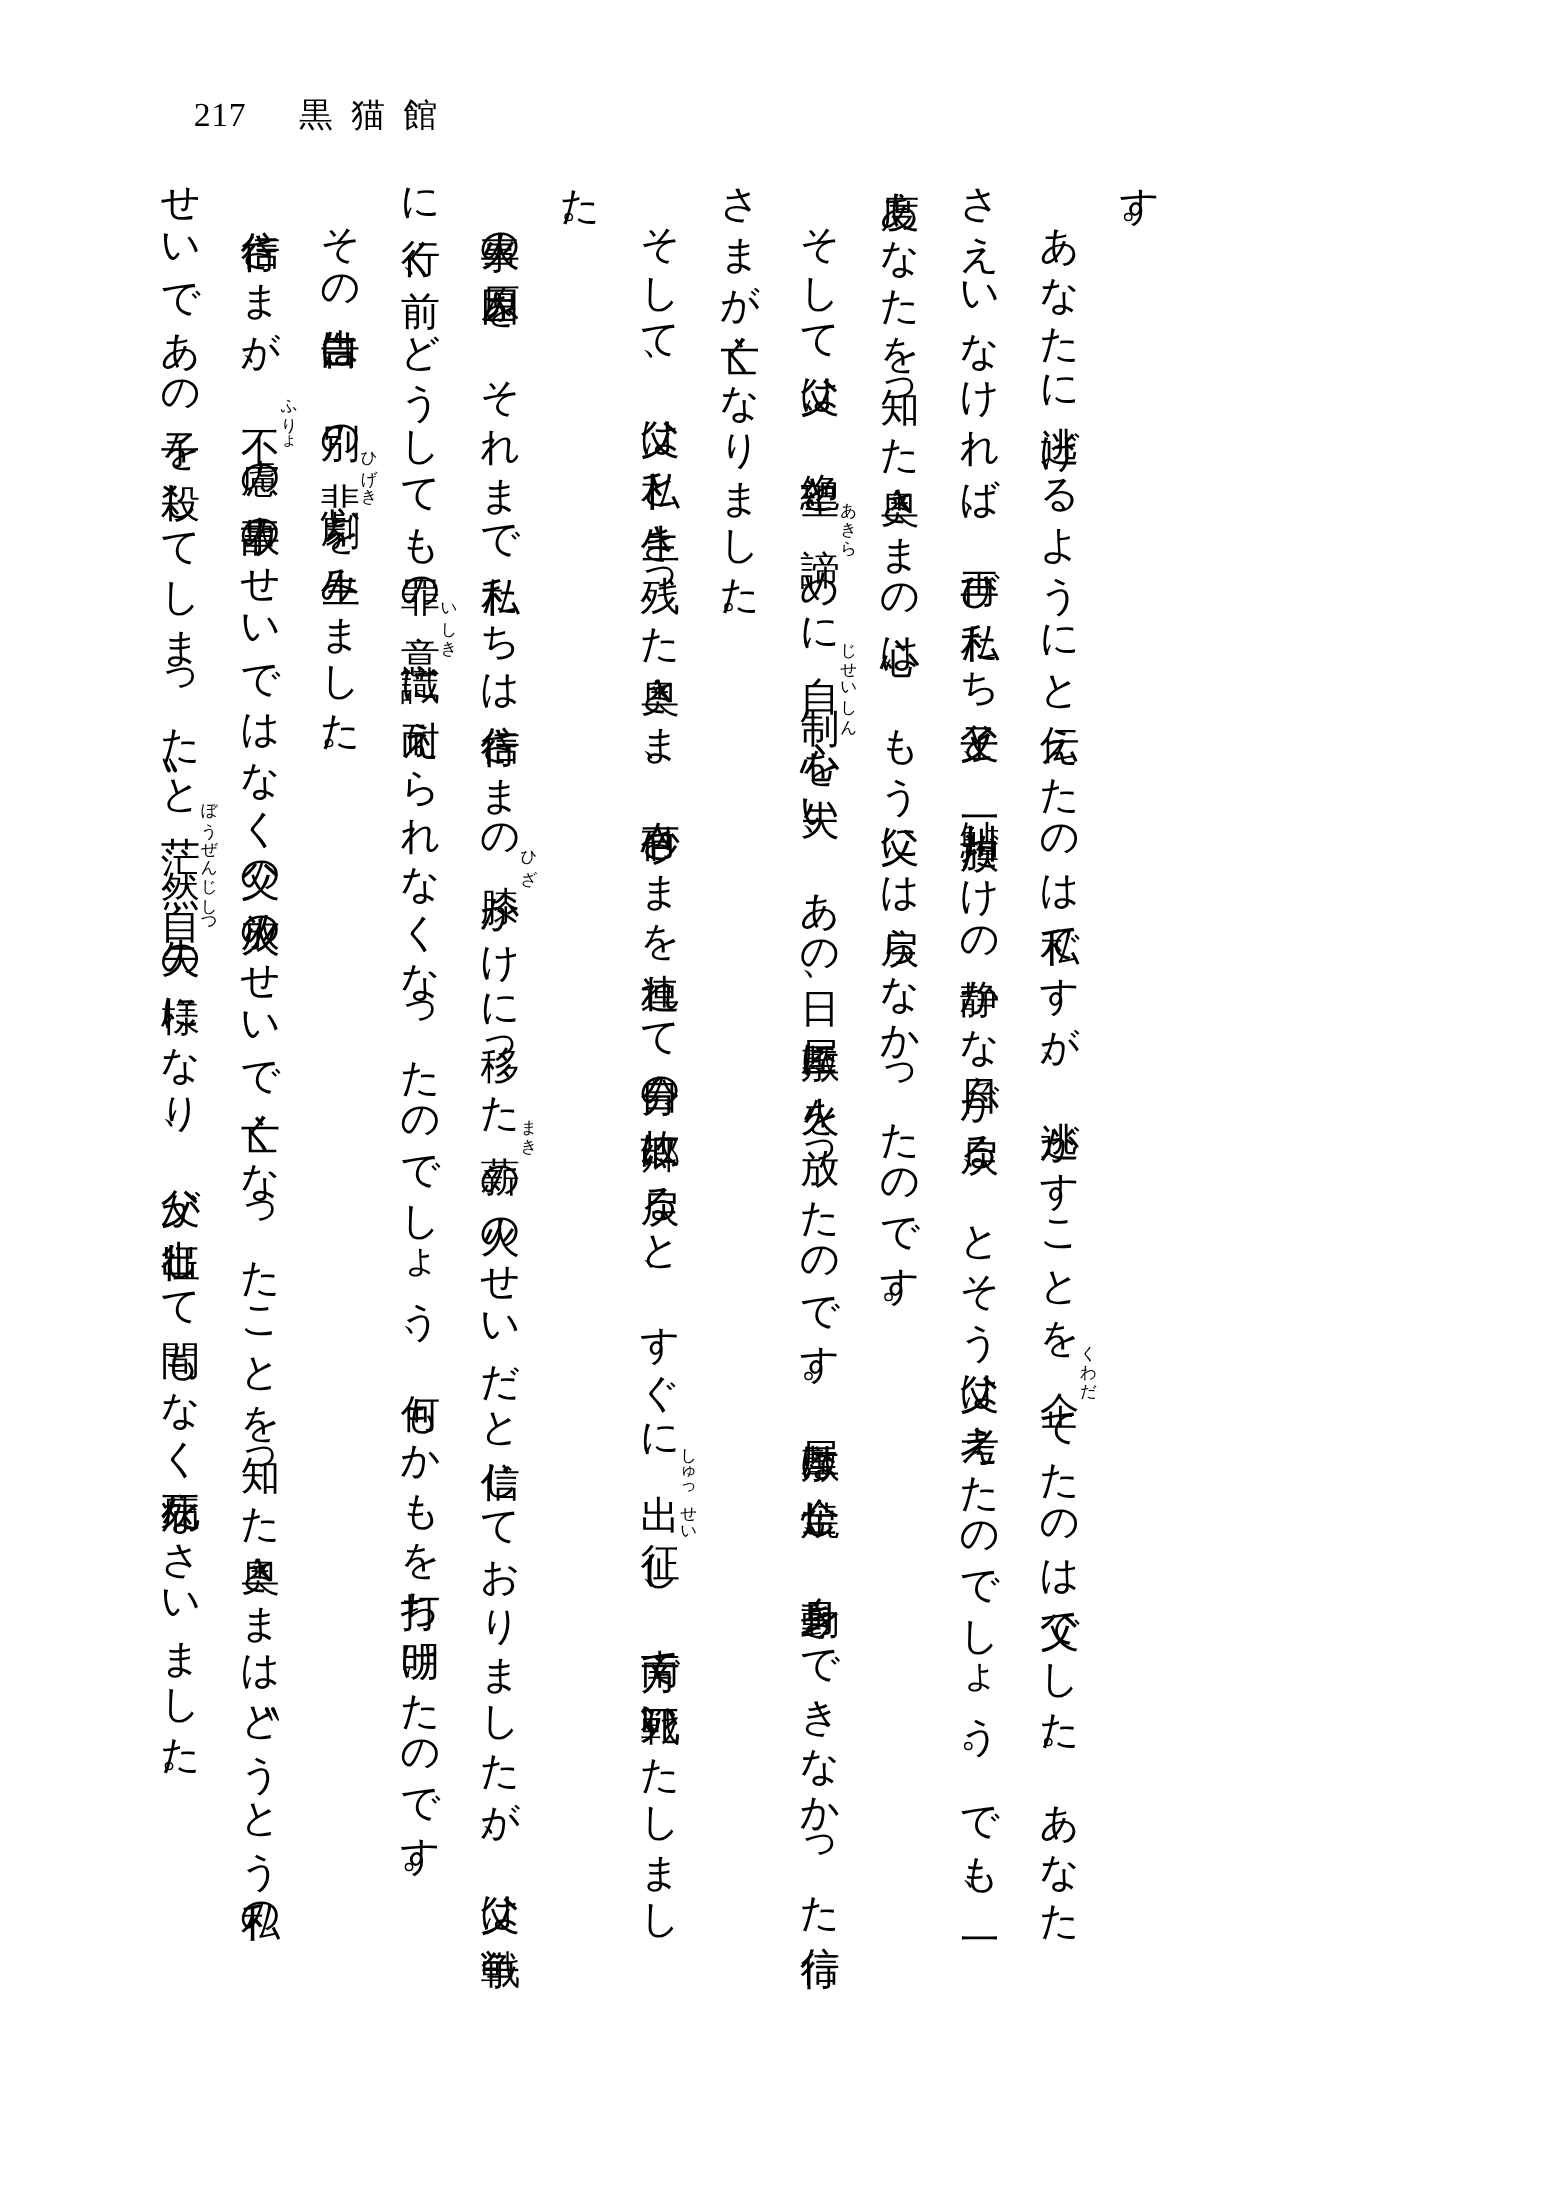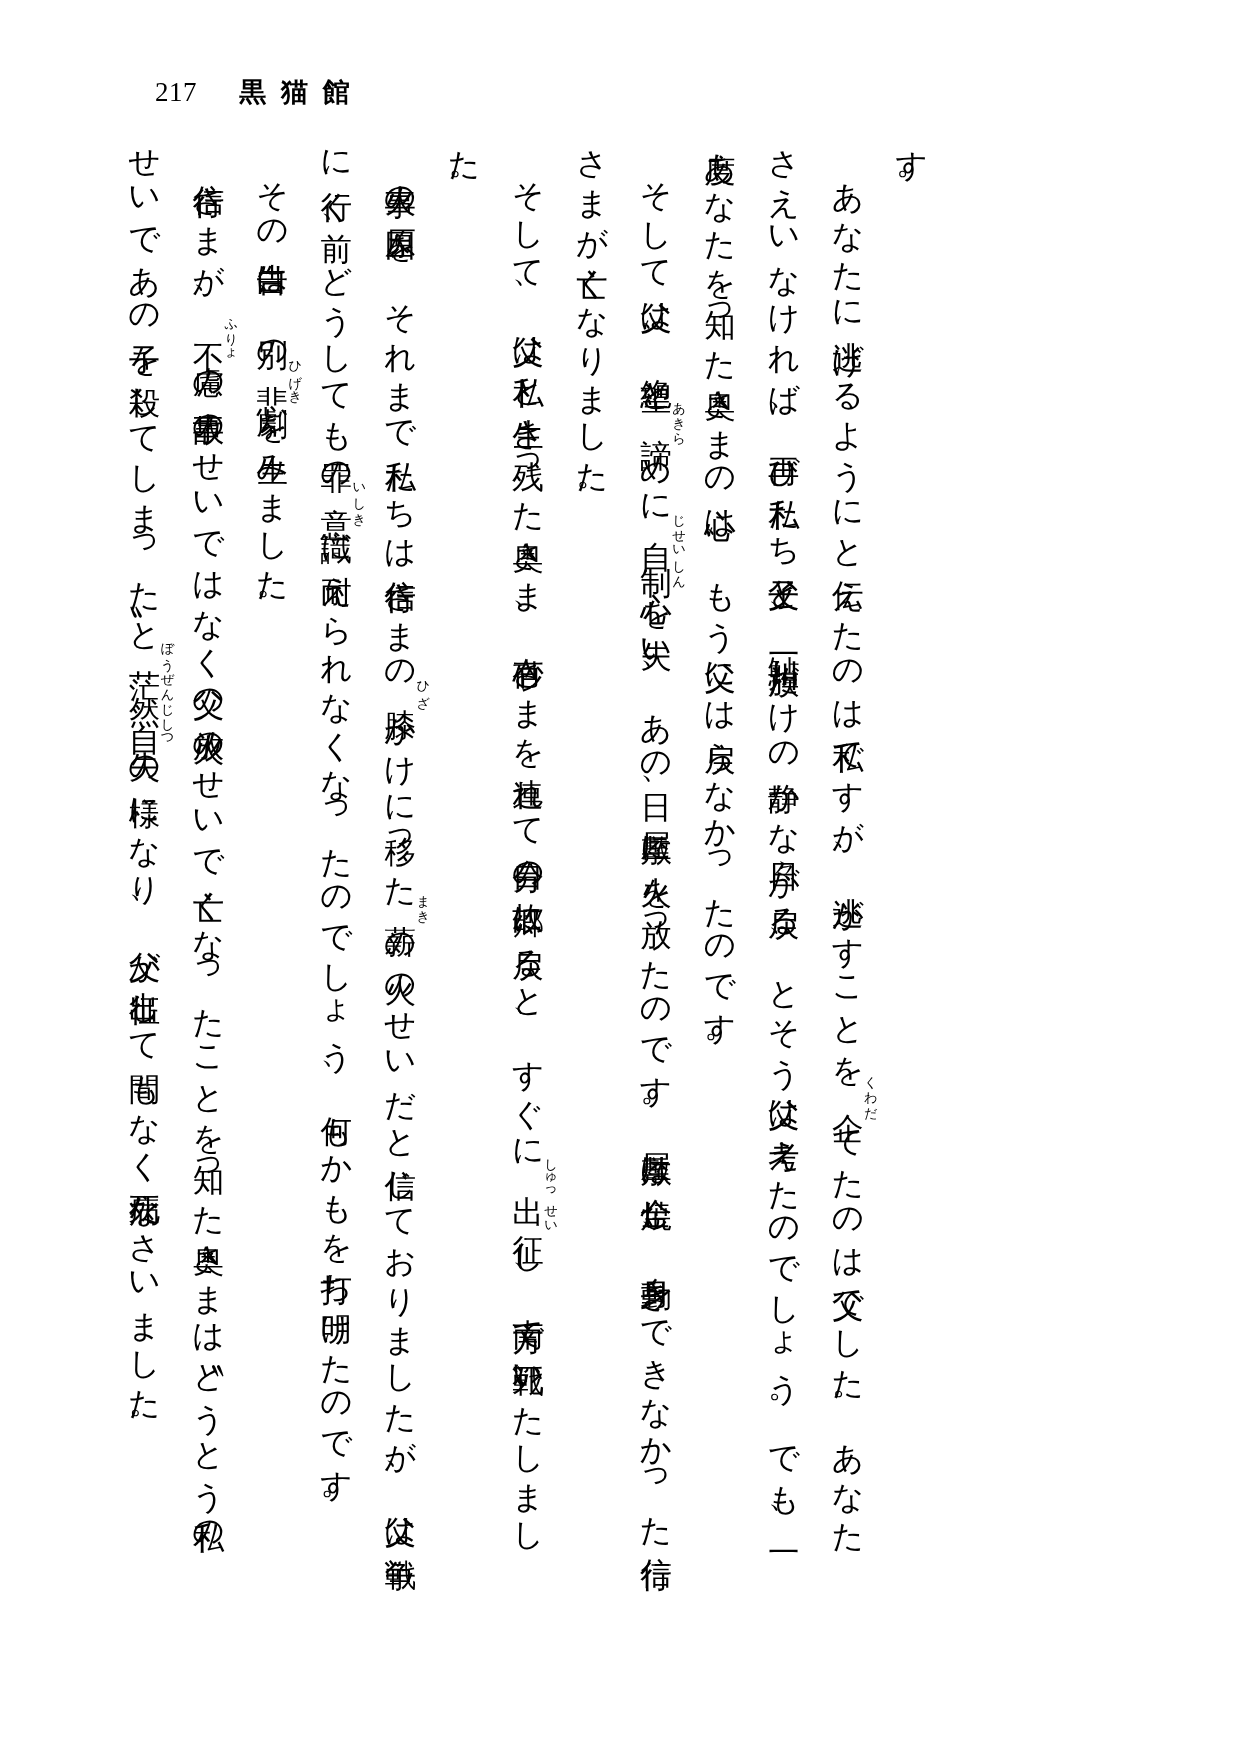--- a/index.html
+++ b/index.html
@@ -37,21 +37,20 @@
     letter-spacing: 0.04em;
   }
   .header .page-number {
     font-size: 27px;
     font-weight: 400;
     letter-spacing: 0.02em;
   }
   .header .book-title {
     font-size: 27px;
     letter-spacing: 0.55em;
-    font-weight: bold;
   }
 
   
   .body-area {
     position: absolute;
     top: 128px;
     left: 112px;
     width: 1010px;
     height: 1420px;
   }

